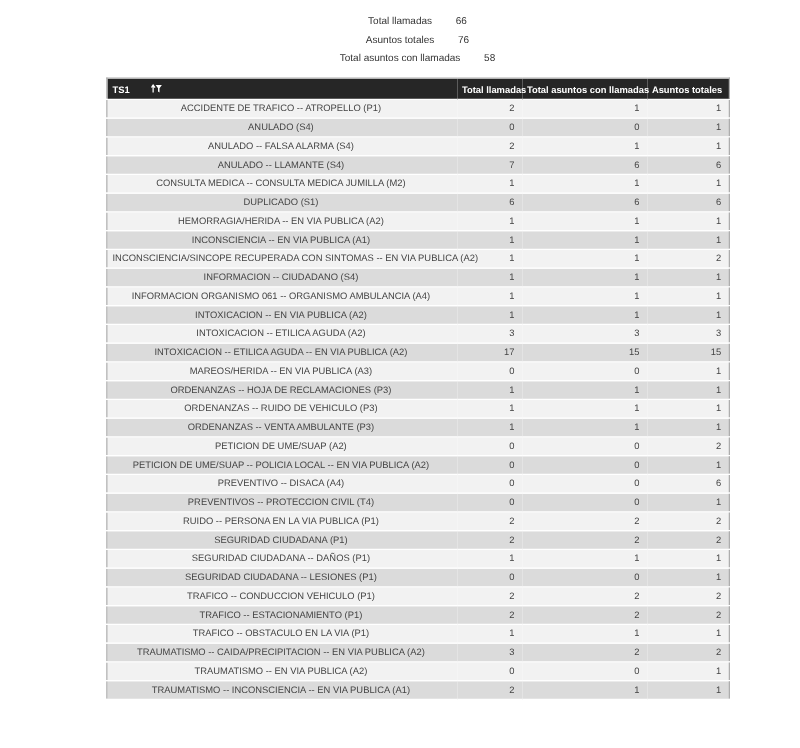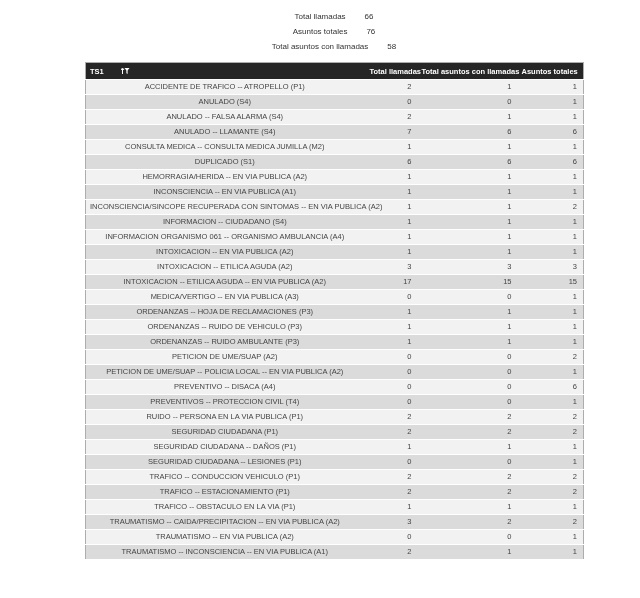--- a/index.html
+++ b/index.html
@@ -145,39 +145,39 @@
         <td class="num">3</td>
         <td class="num">3</td>
       </tr>
       <tr>
         <td class="cat">INTOXICACION -- ETILICA AGUDA -- EN VIA PUBLICA (A2)</td>
         <td class="num">17</td>
         <td class="num">15</td>
         <td class="num">15</td>
       </tr>
       <tr>
-        <td class="cat">MEDICA/VERTIGO -- EN VIA PUBLICA (A3)</td>
+        <td class="cat">MAREOS/HERIDA -- EN VIA PUBLICA (A3)</td>
         <td class="num">0</td>
         <td class="num">0</td>
         <td class="num">1</td>
       </tr>
       <tr>
         <td class="cat">ORDENANZAS -- HOJA DE RECLAMACIONES (P3)</td>
         <td class="num">1</td>
         <td class="num">1</td>
         <td class="num">1</td>
       </tr>
       <tr>
         <td class="cat">ORDENANZAS -- RUIDO DE VEHICULO (P3)</td>
         <td class="num">1</td>
         <td class="num">1</td>
         <td class="num">1</td>
       </tr>
       <tr>
-        <td class="cat">ORDENANZAS -- RUIDO AMBULANTE (P3)</td>
+        <td class="cat">ORDENANZAS -- VENTA AMBULANTE (P3)</td>
         <td class="num">1</td>
         <td class="num">1</td>
         <td class="num">1</td>
       </tr>
       <tr>
         <td class="cat">PETICION DE UME/SUAP (A2)</td>
         <td class="num">0</td>
         <td class="num">0</td>
         <td class="num">2</td>
       </tr>

